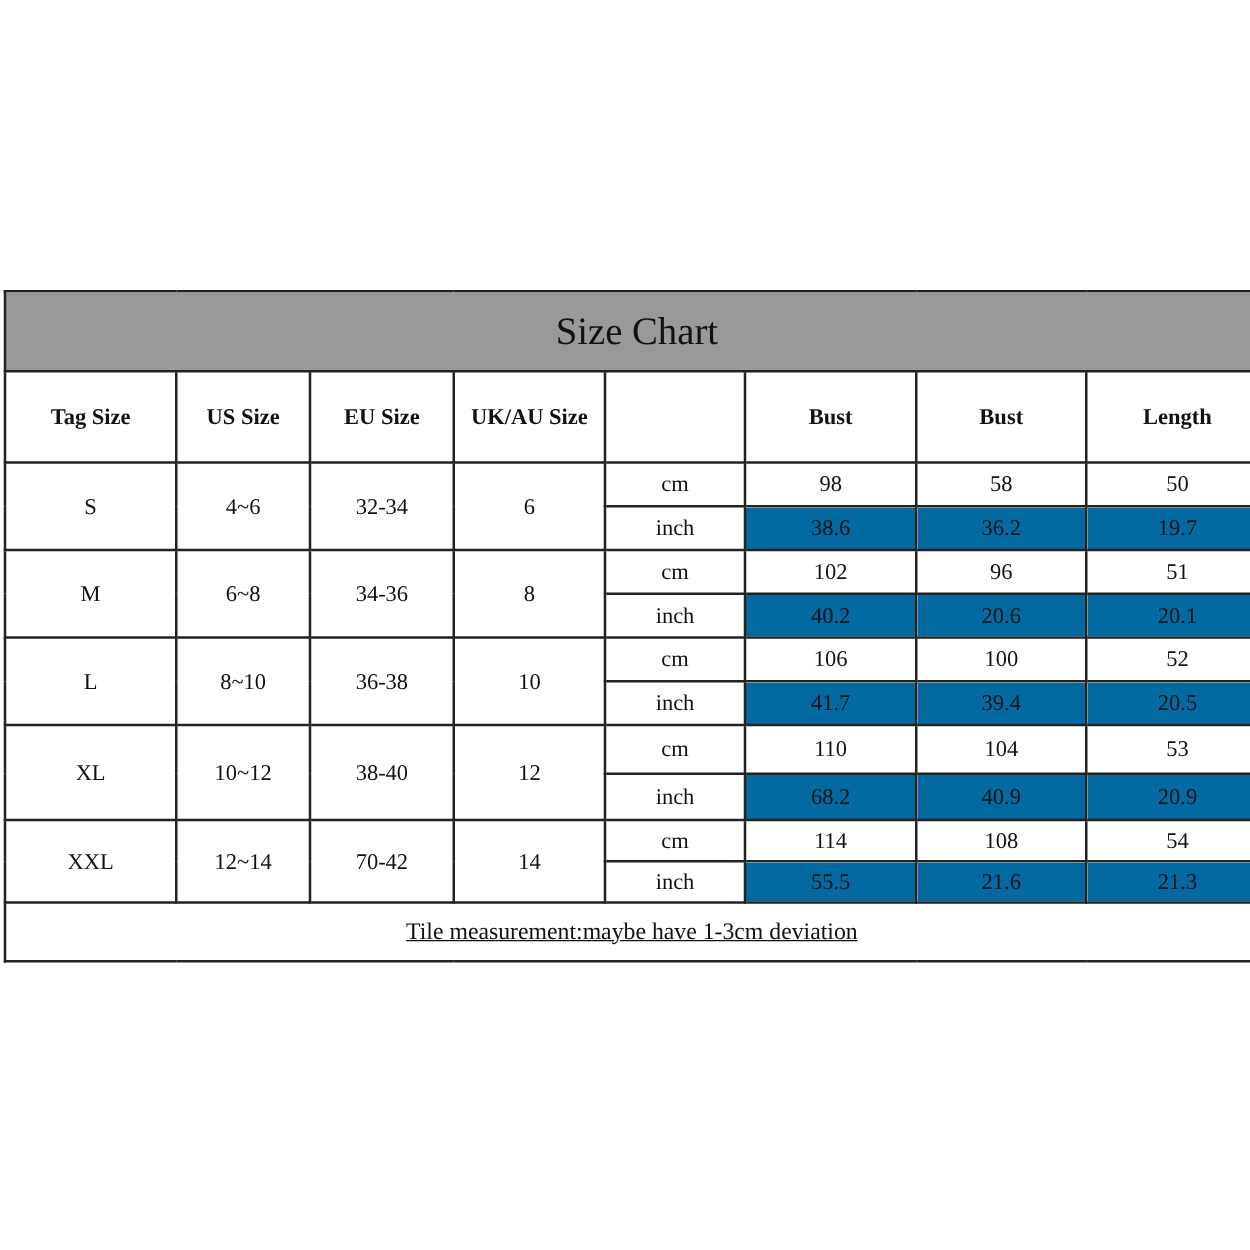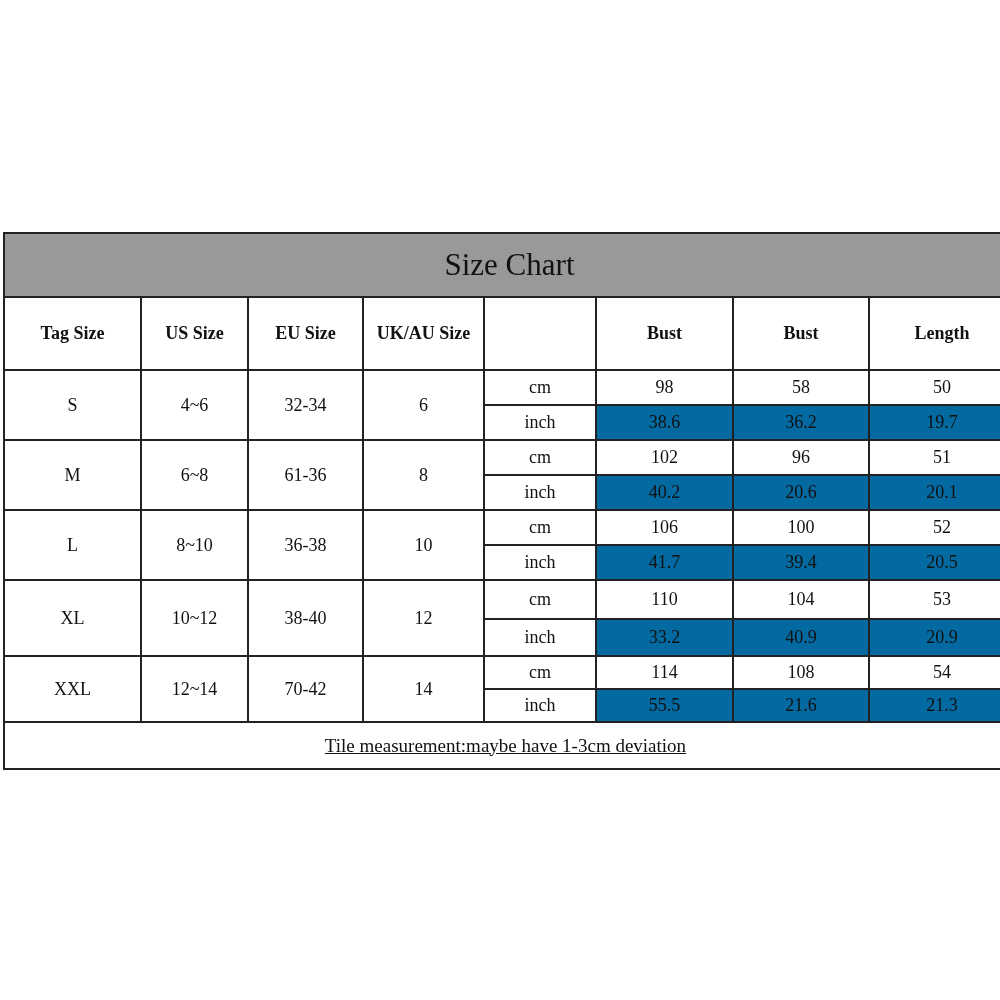--- a/index.html
+++ b/index.html
@@ -61,21 +61,21 @@
       <tr class="row-in">
         <td>inch</td>
         <td class="shade">38.6</td>
         <td class="shade">36.2</td>
         <td class="shade no-right">19.7</td>
       </tr>
 
       <tr class="row-cm">
         <td rowspan="2">M</td>
         <td rowspan="2">6~8</td>
-        <td rowspan="2">61-36</td>
+        <td rowspan="2">34-36</td>
         <td rowspan="2">8</td>
         <td>cm</td>
         <td>102</td>
         <td>96</td>
         <td class="no-right">51</td>
       </tr>
       <tr class="row-in">
         <td>inch</td>
         <td class="shade">40.2</td>
         <td class="shade">20.6</td>
@@ -104,21 +104,21 @@
         <td rowspan="2">10~12</td>
         <td rowspan="2">38-40</td>
         <td rowspan="2">12</td>
         <td style="height:37px">cm</td>
         <td>110</td>
         <td>104</td>
         <td class="no-right">53</td>
       </tr>
       <tr class="row-in">
         <td style="height:35px">inch</td>
-        <td class="shade">33.2</td>
+        <td class="shade">68.2</td>
         <td class="shade">40.9</td>
         <td class="shade no-right">20.9</td>
       </tr>
 
       <tr class="row-cm r5">
         <td rowspan="2">XXL</td>
         <td rowspan="2">12~14</td>
         <td rowspan="2">70-42</td>
         <td rowspan="2">14</td>
         <td>cm</td>

